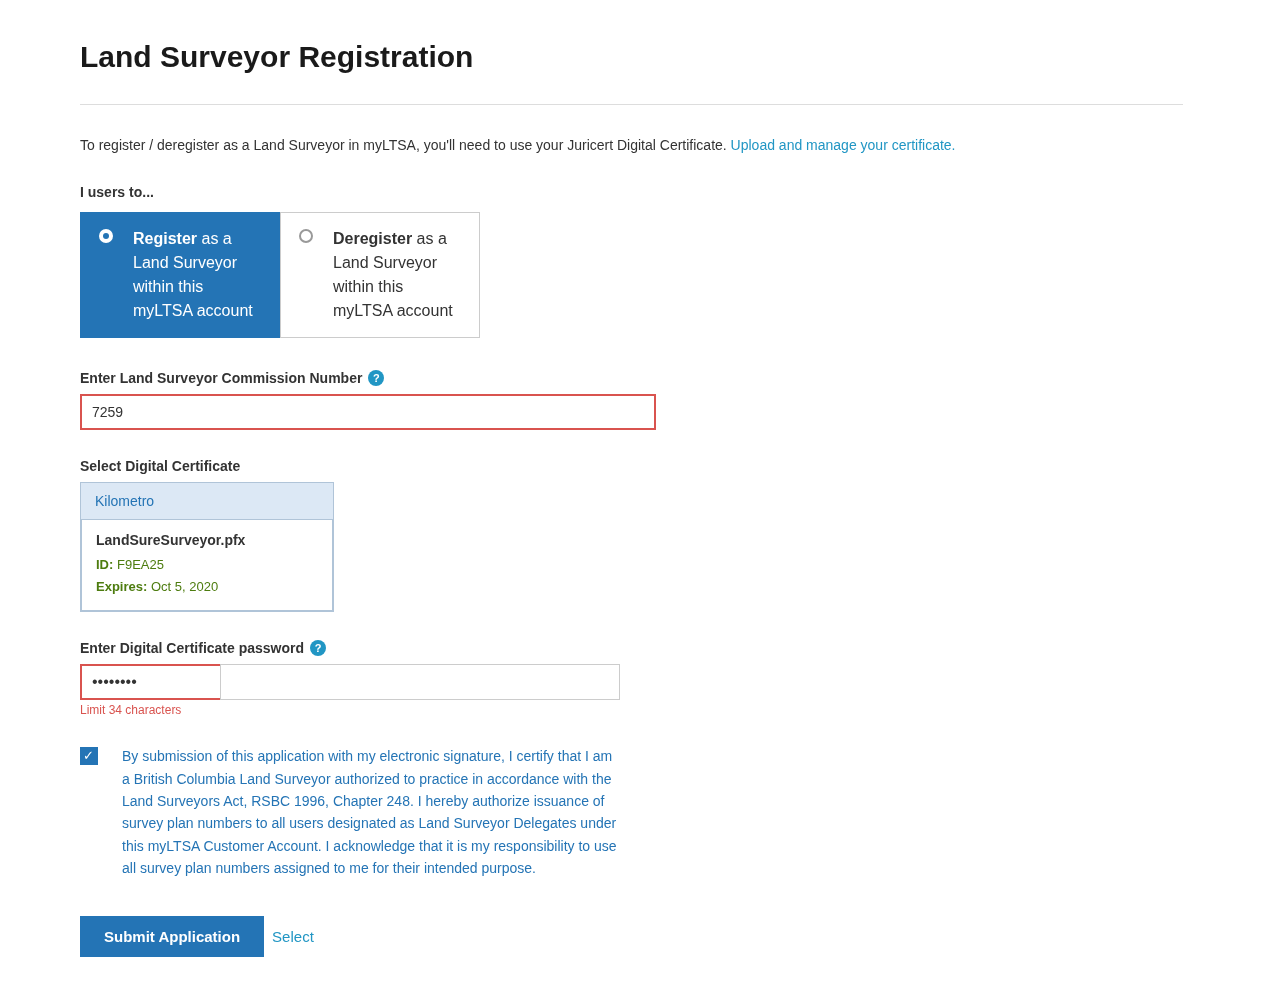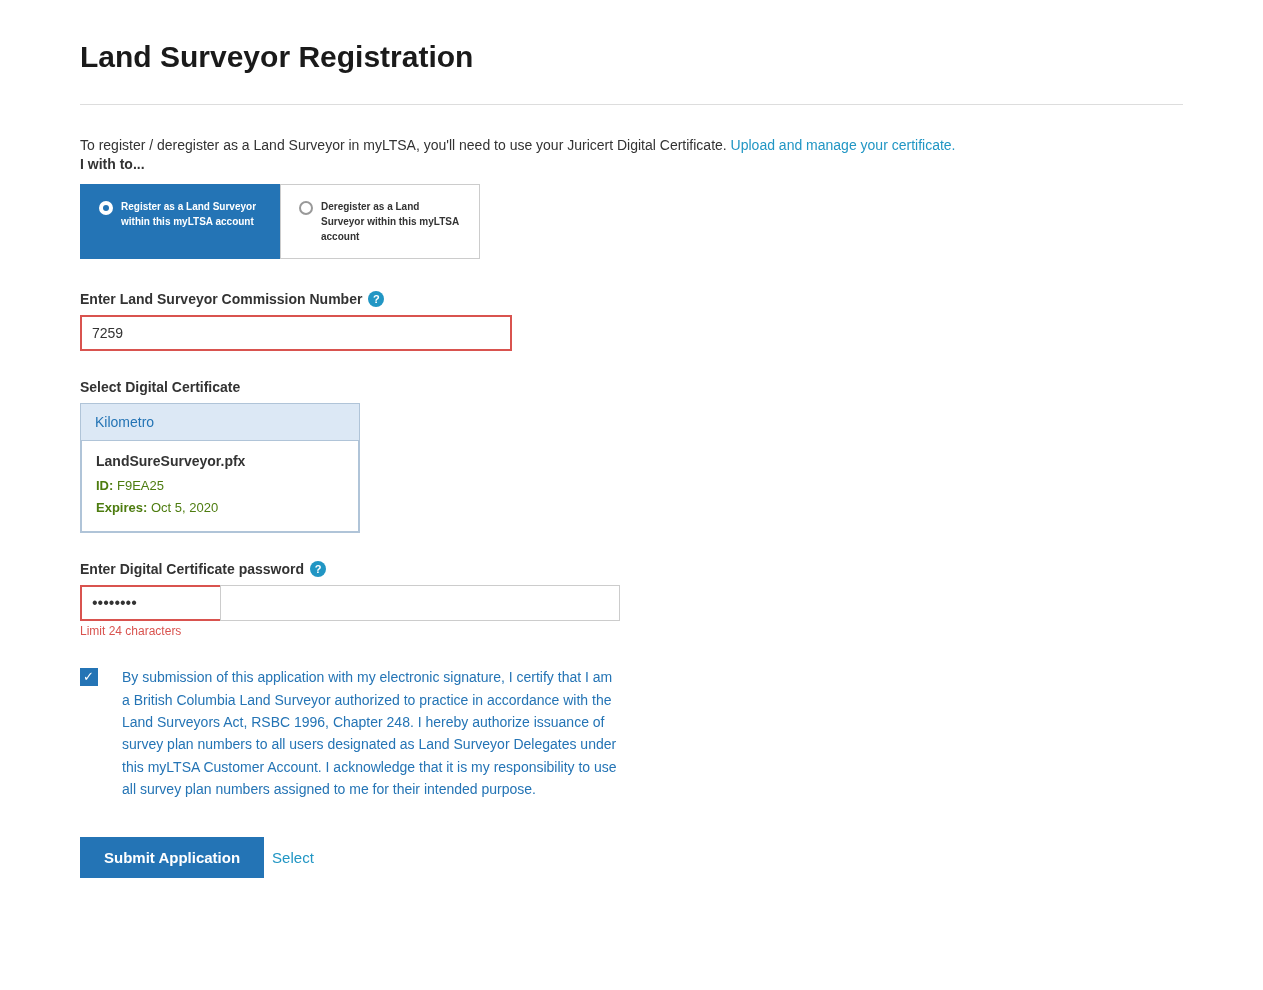--- a/index.html
+++ b/index.html
@@ -20,48 +20,48 @@
     }
     .page-title {
       font-size: 30px;
       font-weight: 700;
       color: #1a1a1a;
       margin-bottom: 30px;
     }
     .intro-text {
       font-size: 14px;
       color: #333;
+      margin-bottom: 28px;
       line-height: 1.5;
     }
     .intro-text a {
       color: #2196c4;
       text-decoration: none;
     }
     .section-label {
       font-size: 14px;
       font-weight: 700;
       color: #333;
       margin-bottom: 12px;
     }
     .radio-group {
       display: flex;
       margin-bottom: 32px;
     }
     .radio-option {
       border: 1px solid #ccc;
       padding: 14px 18px;
       cursor: pointer;
-      font-size: 10px;
+      font-size: 16px;
       min-width: 180px;
       max-width: 200px;
       line-height: 1.5;
       display: flex;
       align-items: flex-start;
-      gap: 8px;
-      font-weight: bold;
+      gap: 20px;
     }
     .radio-option.selected {
       background: #2474b5;
       border-color: #2474b5;
       color: #fff;
     }
     .radio-option.unselected {
       background: #fff;
       border-color: #ccc;
       color: #333;
@@ -114,30 +114,30 @@
       background: #2196c4;
       color: #fff;
       font-size: 11px;
       display: inline-flex;
       align-items: center;
       justify-content: center;
       font-weight: 700;
       cursor: pointer;
     }
     .text-input {
-      width: 432px;
+      width: 576px;
       height: 36px;
       border: 2px solid #d9534f;
       padding: 0 10px;
       font-size: 14px;
       color: #333;
       outline: none;
     }
     .digital-cert-box {
-      width: 280px;
+      width: 254px;
       border: 1px solid #b0c4d8;
       background: #f0f5fb;
     }
     .cert-header {
       background: #dce8f5;
       border-bottom: 1px solid #b0c4d8;
       padding: 10px 14px;
       font-size: 14px;
       color: #2474b5;
       cursor: pointer;
@@ -269,21 +269,21 @@
 <div class="page-wrapper">
   <h1 class="page-title">Land Surveyor Registration</h1>
 
   <hr class="divider">
 
   <p class="intro-text">
     <span>To register / deregister as a Land Surveyor in myLTSA, you'll need to use your Juricert Digital Certificate.</span>
     <a href="#">Upload and manage your certificate.</a>
   </p>
 
-  <div class="section-label">I with to...</div>
+  <div class="section-label">I users to...</div>
 
   <div class="radio-group">
     <div class="radio-option selected">
       <div class="radio-dot filled"></div>
       <span><strong>Register</strong> as a Land Surveyor within this myLTSA account</span>
     </div>
     <div class="radio-option unselected">
       <div class="radio-dot"></div>
       <span><strong>Deregister</strong> as a Land Surveyor within this myLTSA account</span>
     </div>
@@ -316,21 +316,21 @@
   <div class="field-group">
     <div class="field-label">
       <span>Enter Digital Certificate password</span>
       <span class="help-icon">?</span>
     </div>
     <div class="password-field-wrapper">
       <div class="password-input-row">
         <input type="password" class="password-input-left" value="12345678" style="">
         <input type="password" class="password-input-right" value="" style="">
       </div>
-      <span class="char-limit">Limit 24 characters</span>
+      <span class="char-limit">Limit 34 characters</span>
     </div>
   </div>
 
   <div class="checkbox-section">
     <div class="checkbox-wrapper">
       <input type="checkbox" class="checkbox-input" checked="" style="">
     </div>
     <p class="cert-text">By submission of this application with my electronic signature, I certify that I am a British Columbia Land Surveyor authorized to practice in accordance with the Land Surveyors Act, RSBC 1996, Chapter 248. I hereby authorize issuance of survey plan numbers to all users designated as Land Surveyor Delegates under this myLTSA Customer Account. I acknowledge that it is my responsibility to use all survey plan numbers assigned to me for their intended purpose.</p>
   </div>
 

